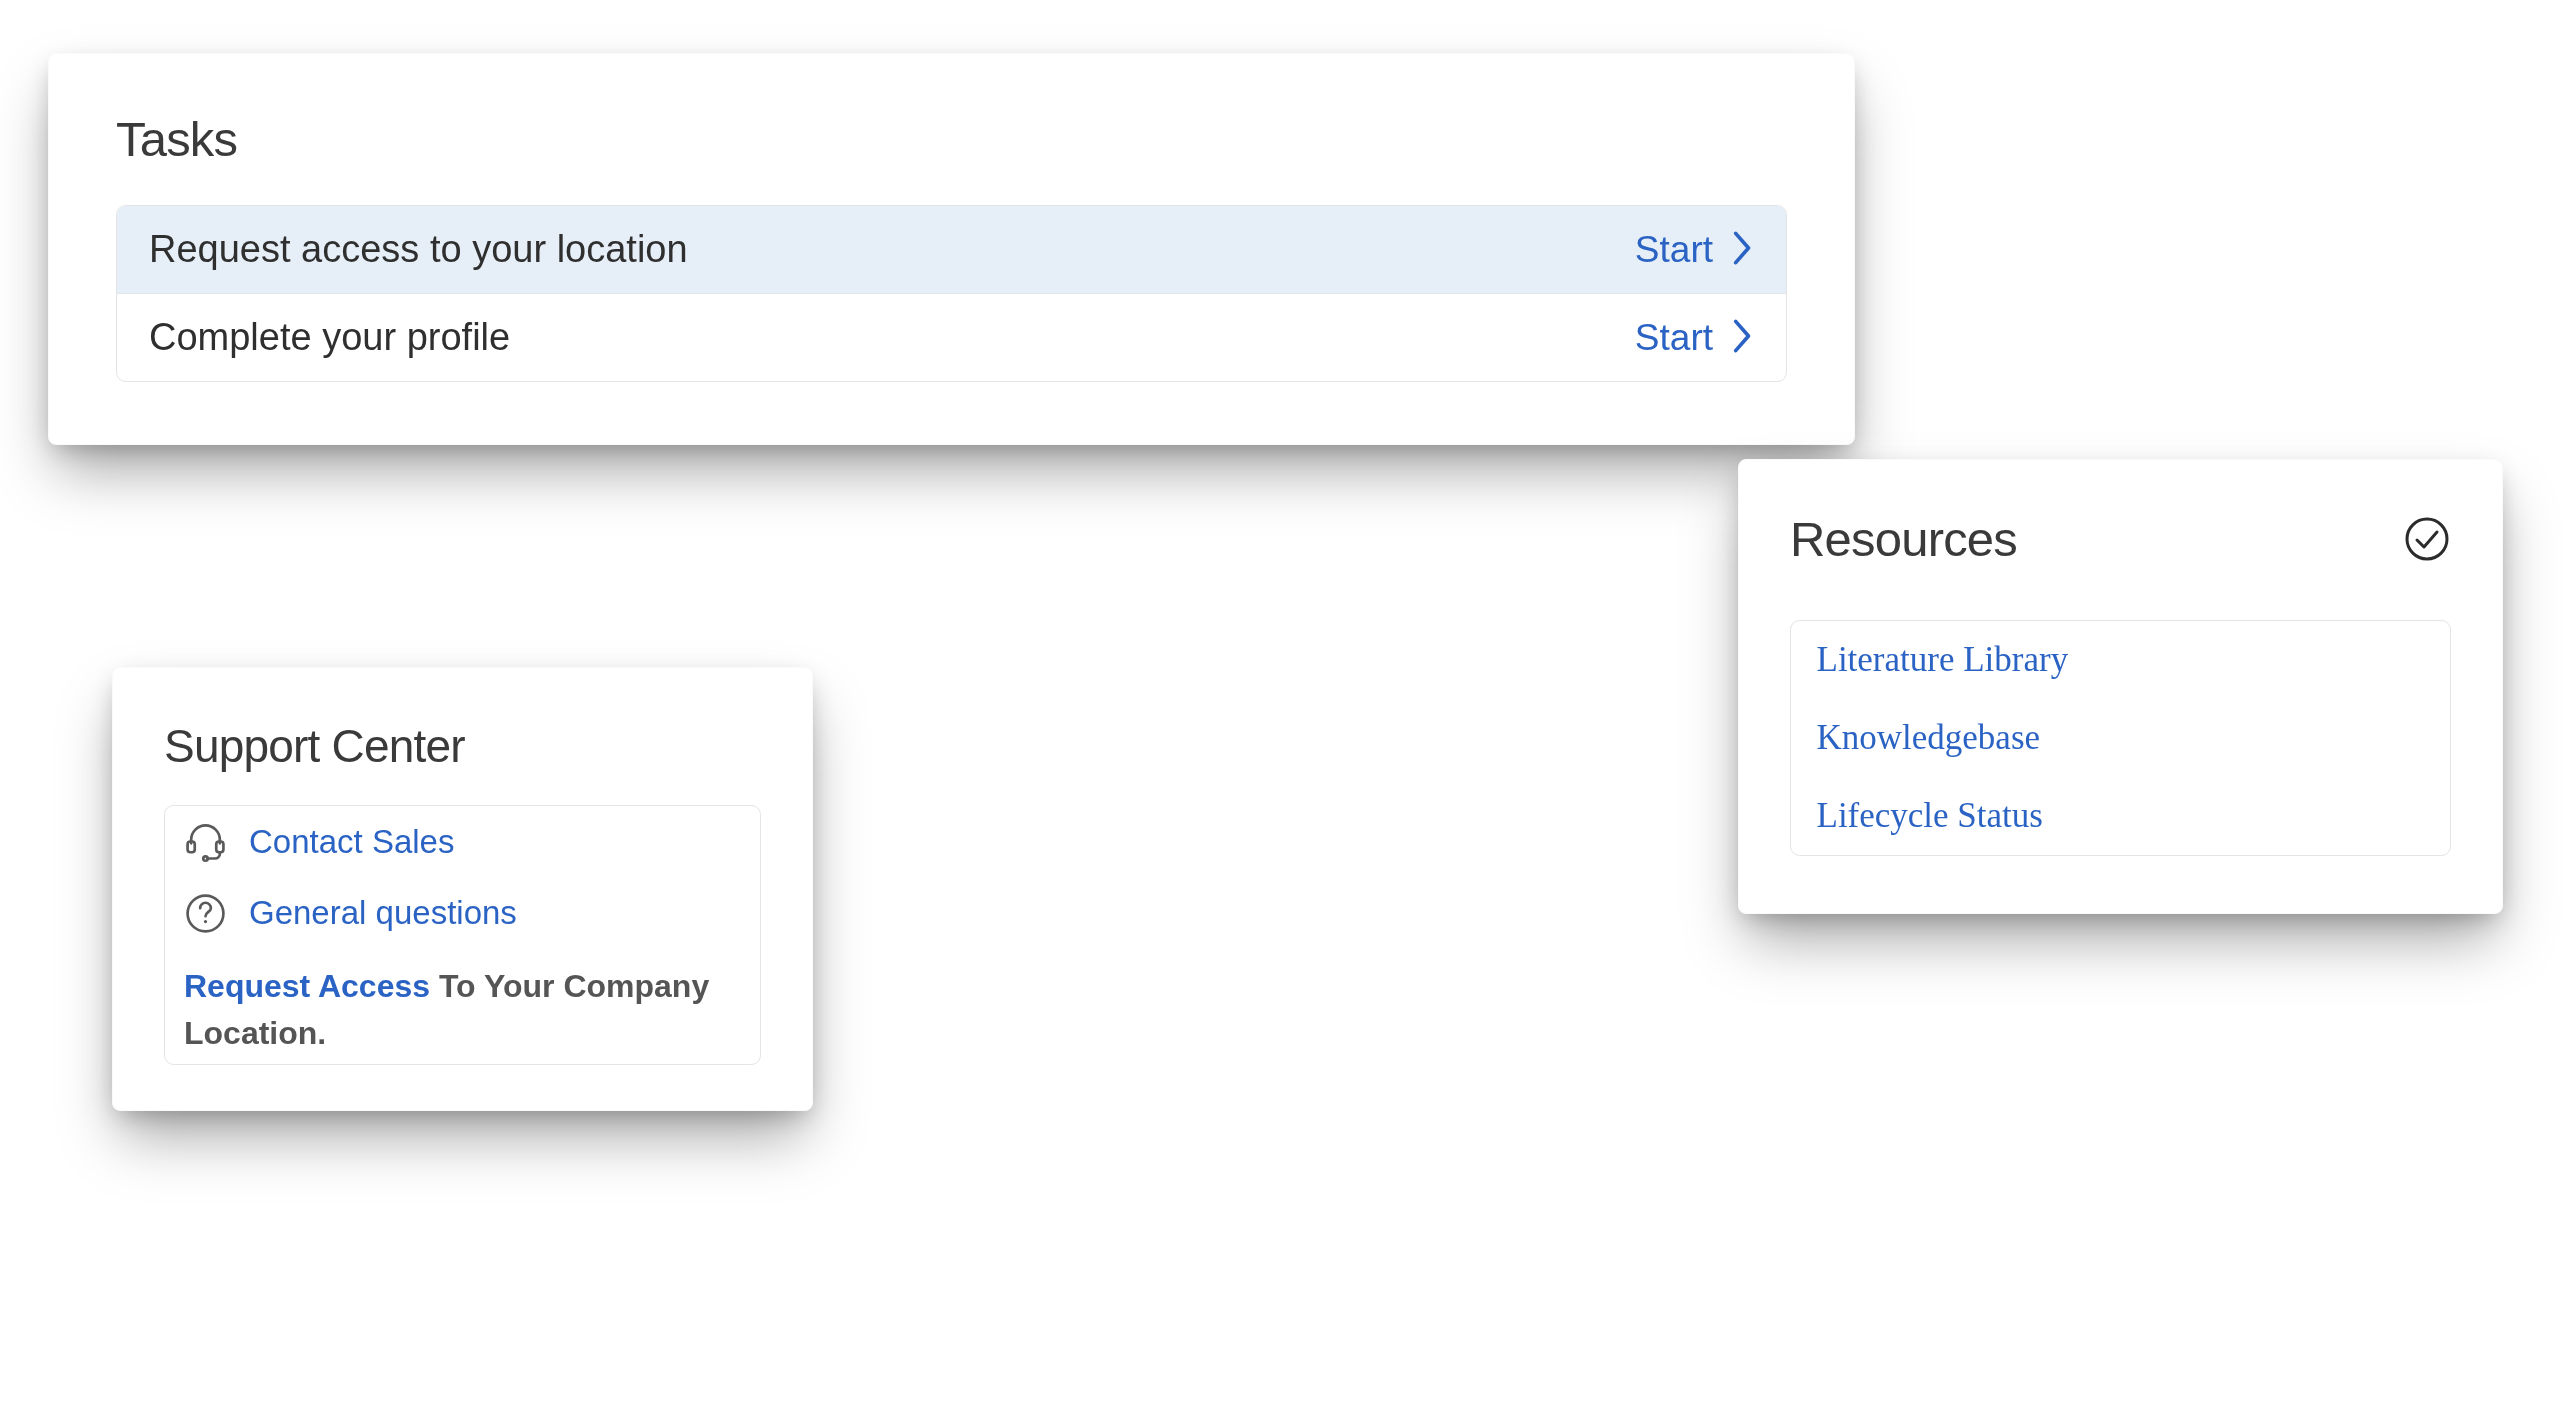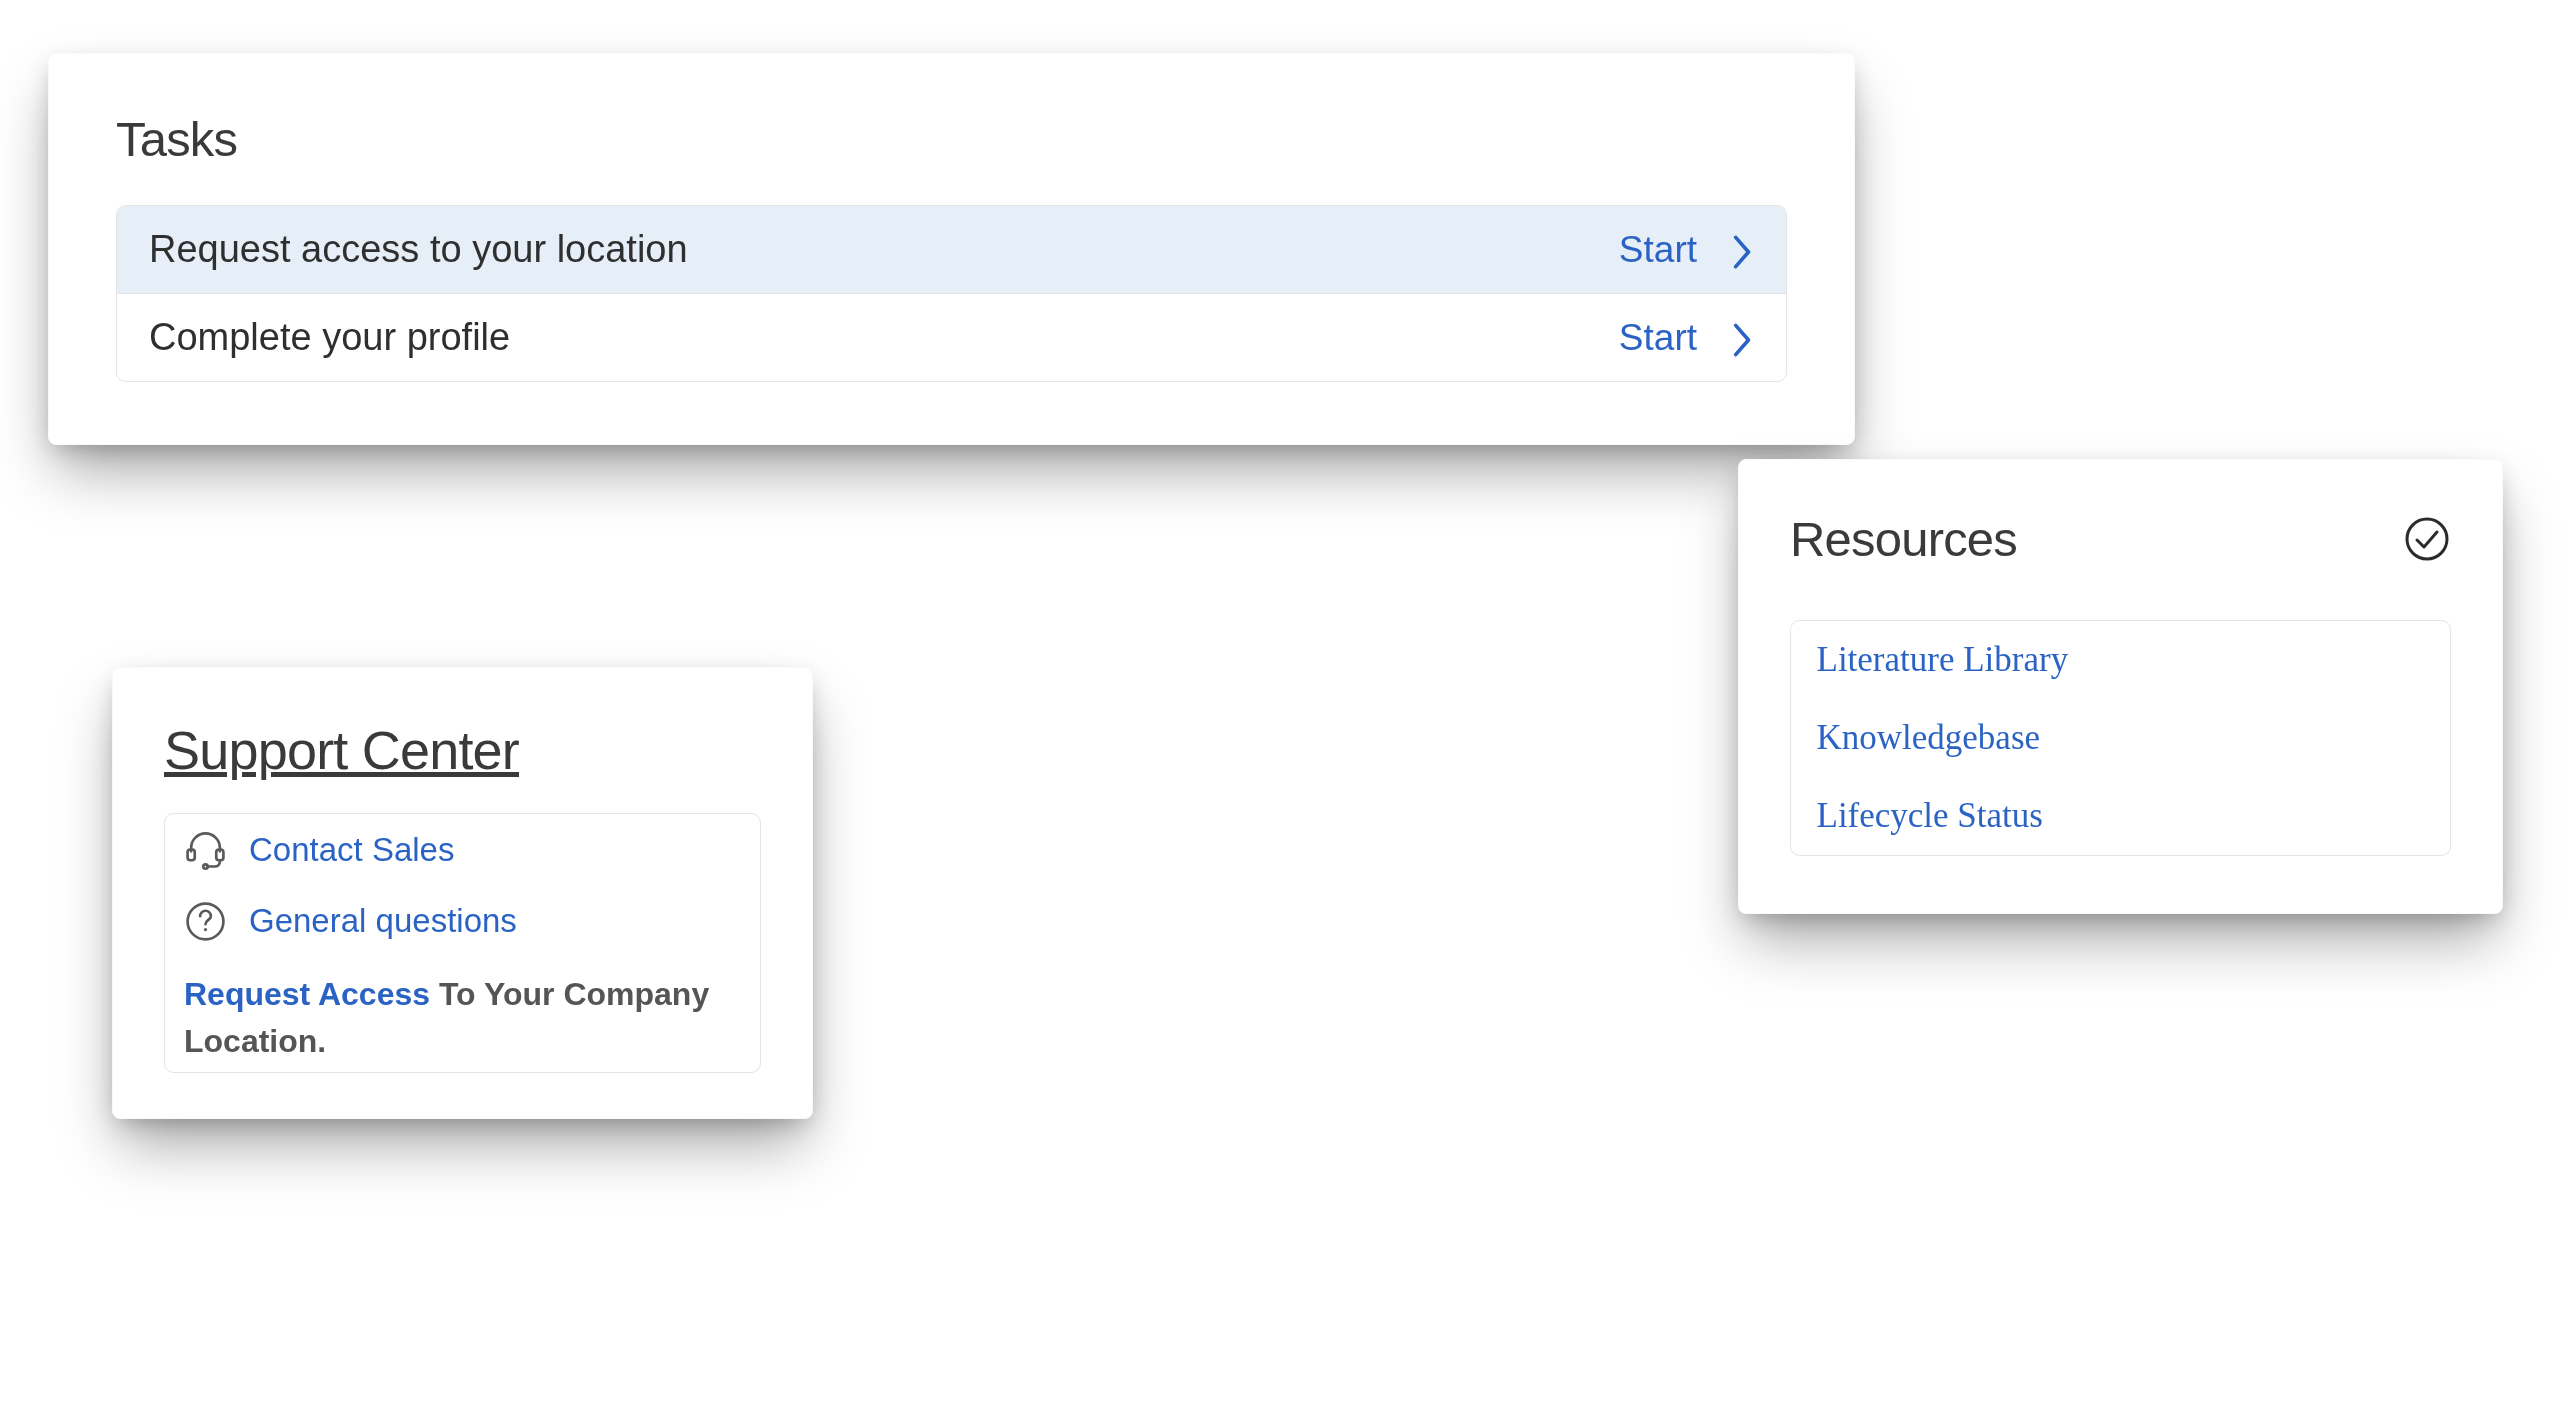--- a/index.html
+++ b/index.html
@@ -53,35 +53,35 @@
     justify-content:space-between;
     padding:22px 32px;
     border-bottom:1.6px solid var(--border);
     font-size:38px;
     cursor:pointer;
   }
   .task-row:last-child{border-bottom:none;}
   .task-row.highlight{background:var(--row-hover);border-radius:8px 8px 0 0;}
   .task-label{color:#2f2f2f;}
   .task-action{
-    display:flex;align-items:flex-end;gap:35px;
+    display:flex;align-items:flex-start;gap:19px;
     color:var(--link);font-size:37px;
   }
   .chevron{
     width:22px;height:38px;display:inline-block;
   }
   .chevron svg{width:100%;height:100%;}
   
   #support-card{
     position:absolute;
     left:112px; top:667px;
     width:701px;
     padding:51px 51px 45px;
   }
-  #support-card .card-title{font-size:54px;margin-bottom:32px;text-decoration:underline;}
+  #support-card .card-title{font-size:46px;margin-bottom:32px;}
   .support-item{
     display:flex;align-items:center;gap:22px;
     padding:14.3px 19px;
     font-size:33px;
     color:var(--link);
     cursor:pointer;
   }
   .support-icon{
     width:43px;height:43px;display:flex;align-items:center;justify-content:center;
     color:#5a5a5a;flex:0 0 43px;

